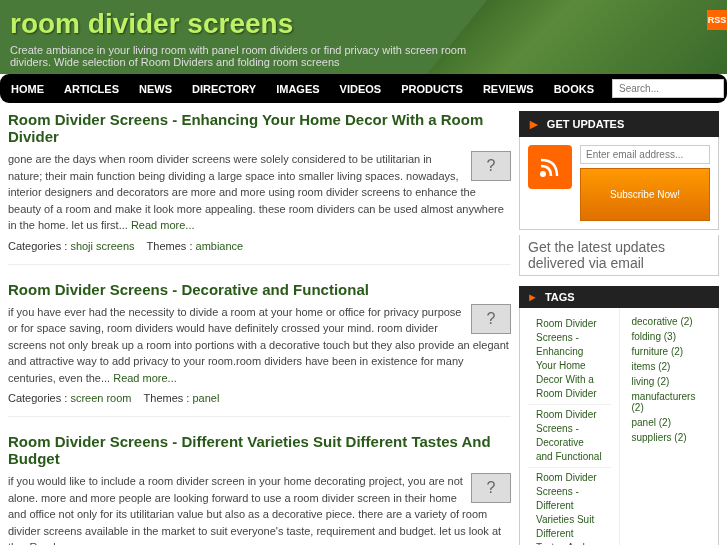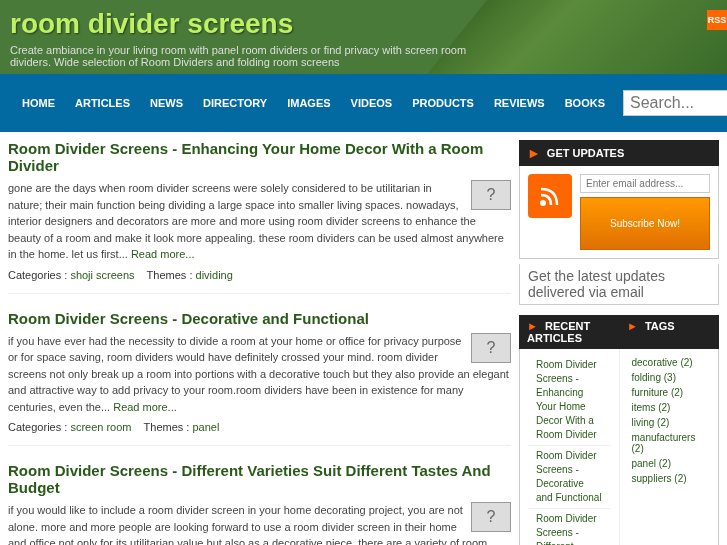--- a/index.html
+++ b/index.html
@@ -47,41 +47,42 @@
       color: white;
       font-size: 9px;
       display: flex;
       align-items: center;
       justify-content: center;
       font-weight: bold;
     }
 
     
     #nav {
-      background: #0369a1;
-      display: flex;
-      align-items: center;
-      padding: 12px;
+      background: #000000;
+      display: flex;
+      align-items: center;
+      padding: 1px;
+      border-radius: 9px;
     }
     .nav-item {
       color: #fff;
       font-size: 11px;
       font-weight: bold;
       padding: 6px 10px;
       text-transform: uppercase;
       cursor: pointer;
       white-space: nowrap;
     }
     .nav-search {
       margin-left: auto;
       padding: 4px 8px;
     }
     .nav-search input {
       padding: 3px 6px;
-      font-size: 16px;
+      font-size: 10px;
       border: 1px solid #ccc;
       width: 112px;
       color: #999;
     }
 
     
     #main {
       display: flex;
       padding: 8px;
       gap: 8px;
@@ -293,21 +294,21 @@
       <div class="article-body">
         <div class="article-image">?</div>
         <span>gone are the days when room divider screens were solely considered to be utilitarian in nature; their main function being dividing a large space into smaller living spaces. nowadays, interior designers and decorators are more and more using room divider screens to enhance the beauty of a room and make it look more appealing. these room dividers can be used almost anywhere in the home. let us first...</span>
         <a class="read-more">Read more...</a>
       </div>
       <div class="article-meta">
         <span>Categories :</span>
         <a>shoji screens</a>
         &nbsp;&nbsp;
         <span>Themes :</span>
-        <a>dividing</a>
+        <a>ambiance</a>
       </div>
     </div>
 
     <div class="article">
       <div class="article-title">Room Divider Screens - Decorative and Functional</div>
       <div class="article-body">
         <div class="article-image">?</div>
         <span>if you have ever had the necessity to divide a room at your home or office for privacy purpose or for space saving, room dividers would have definitely crossed your mind. room divider screens not only break up a room into portions with a decorative touch but they also provide an elegant and attractive way to add privacy to your room.room dividers have been in existence for many centuries, even the...</span>
         <a class="read-more">Read more...</a>
       </div>
@@ -349,24 +350,20 @@
         </div>
         <div class="updates-form">
           <input type="text" placeholder="Enter email address..." style="">
           <button class="subscribe-btn">Subscribe Now!</button>
         </div>
       </div>
       <div class="updates-note">Get the latest updates delivered via email</div>
     </div>
 
     <div class="two-col-headers">
-      <div class="two-col-header">
-        <span class="bullet" style="color:#ff6600;margin-right:4px;">►</span>
-        <span>RECENT ARTICLES</span>
-      </div>
       <div class="two-col-header">
         <span class="bullet" style="color:#ff6600;margin-right:4px;">►</span>
         <span>TAGS</span>
       </div>
     </div>
 
     <div class="sidebar-two-col">
       <div class="sidebar-col" id="recent-col">
           <div class="recent-item">Room Divider Screens - Enhancing Your Home Decor With a Room Divider</div>
           <div class="recent-item">Room Divider Screens - Decorative and Functional</div>

